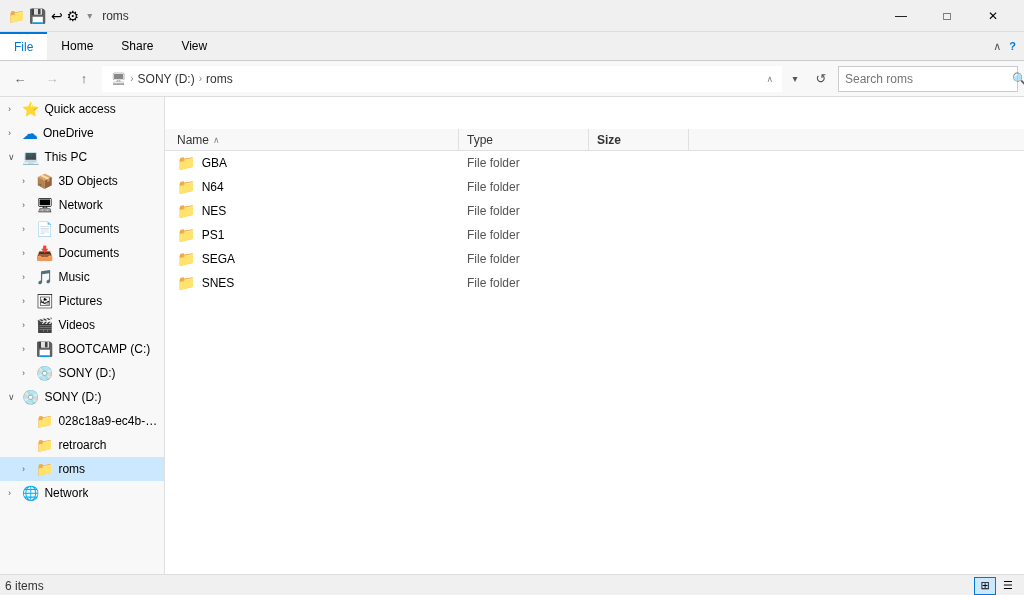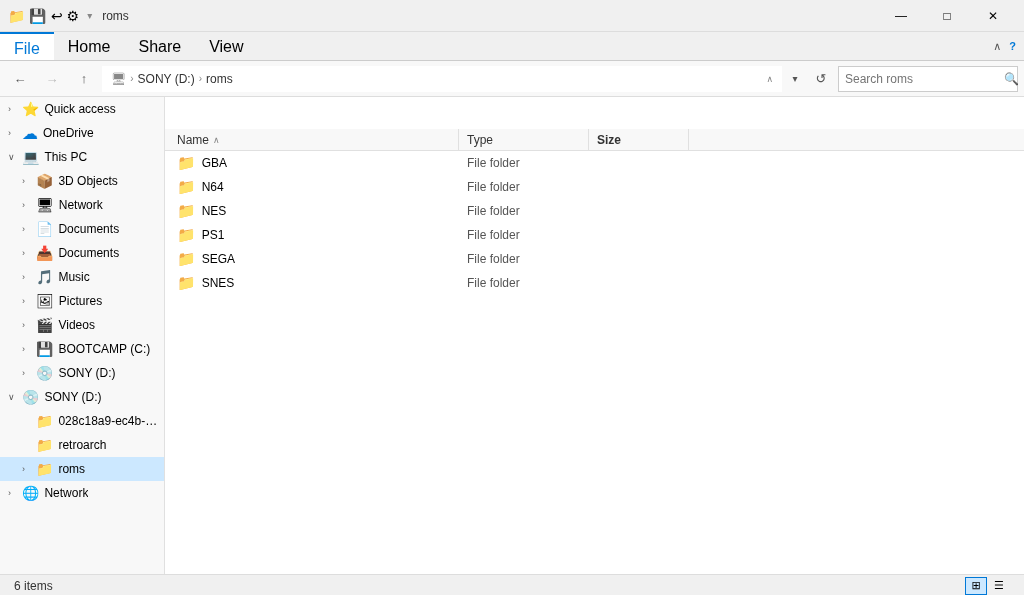--- a/index.html
+++ b/index.html
@@ -10,32 +10,32 @@
     #title-bar .quick-access-icons { display: flex; gap: 4px; margin-right: 8px; }
     #title-bar .quick-access-icons span { font-size: 14px; cursor: pointer; }
     #title-bar .folder-icon-title { color: #e6b800; font-size: 14px; margin-right: 4px; }
     #title-bar .title-text { font-size: 12px; color: #333; flex: 1; }
     #title-bar .window-controls { display: flex; gap: 0; margin-left: auto; }
     #title-bar .win-btn { width: 46px; height: 32px; border: none; background: transparent; font-size: 12px; cursor: pointer; display: flex; align-items: center; justify-content: center; }
 
     
     #ribbon { background: #f0f0f0; border-bottom: 1px solid #ccc; }
     #ribbon-tabs { display: flex; height: 28px; }
-    #ribbon-tabs .tab { padding: 6px 14px; font-size: 16px; cursor: pointer; border: none; background: transparent; }
+    #ribbon-tabs .tab { padding: 6px 14px; font-size: 12px; cursor: pointer; border: none; background: transparent; }
     #ribbon-tabs .tab.active { background: #fff; border-top: 2px solid #0078d7; color: #0078d7; }
 
     
     #address-bar { height: 36px; background: #f8f8f8; border-bottom: 1px solid #ddd; display: flex; align-items: center; padding: 0 6px; gap: 4px; }
     .nav-btn { width: 28px; height: 26px; border: 1px solid transparent; background: transparent; cursor: pointer; border-radius: 2px; display: flex; align-items: center; justify-content: center; font-size: 13px; color: #555; }
     .nav-btn.disabled { color: #bbb; cursor: default; }
     #breadcrumb { flex: 1; height: 26px; border: 1px solid transparent; background: #fff; display: flex; align-items: center; padding: 0 8px; gap: 4px; font-size: 12px; cursor: pointer; }
     .breadcrumb-sep { color: #888; font-size: 10px; }
     .breadcrumb-item { color: #333; }
     .breadcrumb-item.current { font-weight: normal; }
-    #search-box { width: 180px; height: 26px; border: 1px solid #ccc; background: #fff; display: flex; align-items: center; padding: 0 6px; gap: 4px; }
+    #search-box { width: 180px; height: 26px; border: 1px solid #ccc; background: #fff; display: flex; align-items: center; padding: 0 6px; gap: 12px; }
     #search-box input { border: none; outline: none; flex: 1; font-size: 12px; color: #aaa; background: transparent; }
     #search-box .search-icon { color: #888; font-size: 12px; }
     .refresh-btn { width: 26px; height: 26px; border: 1px solid transparent; background: transparent; cursor: pointer; display: flex; align-items: center; justify-content: center; font-size: 13px; color: #555; }
     .addr-dropdown { width: 18px; height: 26px; border: 1px solid transparent; background: transparent; cursor: pointer; display: flex; align-items: center; justify-content: center; font-size: 10px; color: #555; }
 
     
     #main { display: flex; height: calc(595px - 32px - 28px - 36px - 22px); }
 
     
     #sidebar { width: 165px; min-width: 165px; background: #f8f8f8; border-right: 1px solid #e0e0e0; overflow-y: auto; overflow-x: hidden; font-size: 12px; }
@@ -55,21 +55,21 @@
     .col-size { width: 100px; font-weight: bold; }
     .col-sort-arrow { font-size: 9px; color: #888; margin-left: 4px; }
     .file-row { display: flex; align-items: center; height: 24px; padding: 0 4px; cursor: pointer; }
     .file-cell { padding: 0 8px; font-size: 12px; display: flex; align-items: center; }
     .file-cell-name { width: 290px; gap: 6px; }
     .file-cell-type { width: 130px; color: #555; }
     .file-cell-size { width: 100px; color: #555; }
     .folder-icon { color: #e6b800; font-size: 15px; }
 
     
-    #status-bar { height: 22px; background: #f0f0f0; border-top: 1px solid #ddd; display: flex; align-items: center; padding: 0 14px; justify-content: space-between; }
+    #status-bar { height: 22px; background: #f0f0f0; border-top: 1px solid #ddd; display: flex; align-items: center; padding: 0 5px; justify-content: space-between; }
     #status-bar .status-text { font-size: 12px; color: #333; }
     #status-bar .view-buttons { display: flex; gap: 1px; }
     .view-btn { width: 22px; height: 18px; border: 1px solid transparent; background: transparent; cursor: pointer; display: flex; align-items: center; justify-content: center; font-size: 11px; }
     .view-btn.active { border-color: #0078d7; background: #cce8ff; }
   </style>
 </head>
 <body>
 
 <div id="title-bar">
   <span class="folder-icon-title">📁</span>

